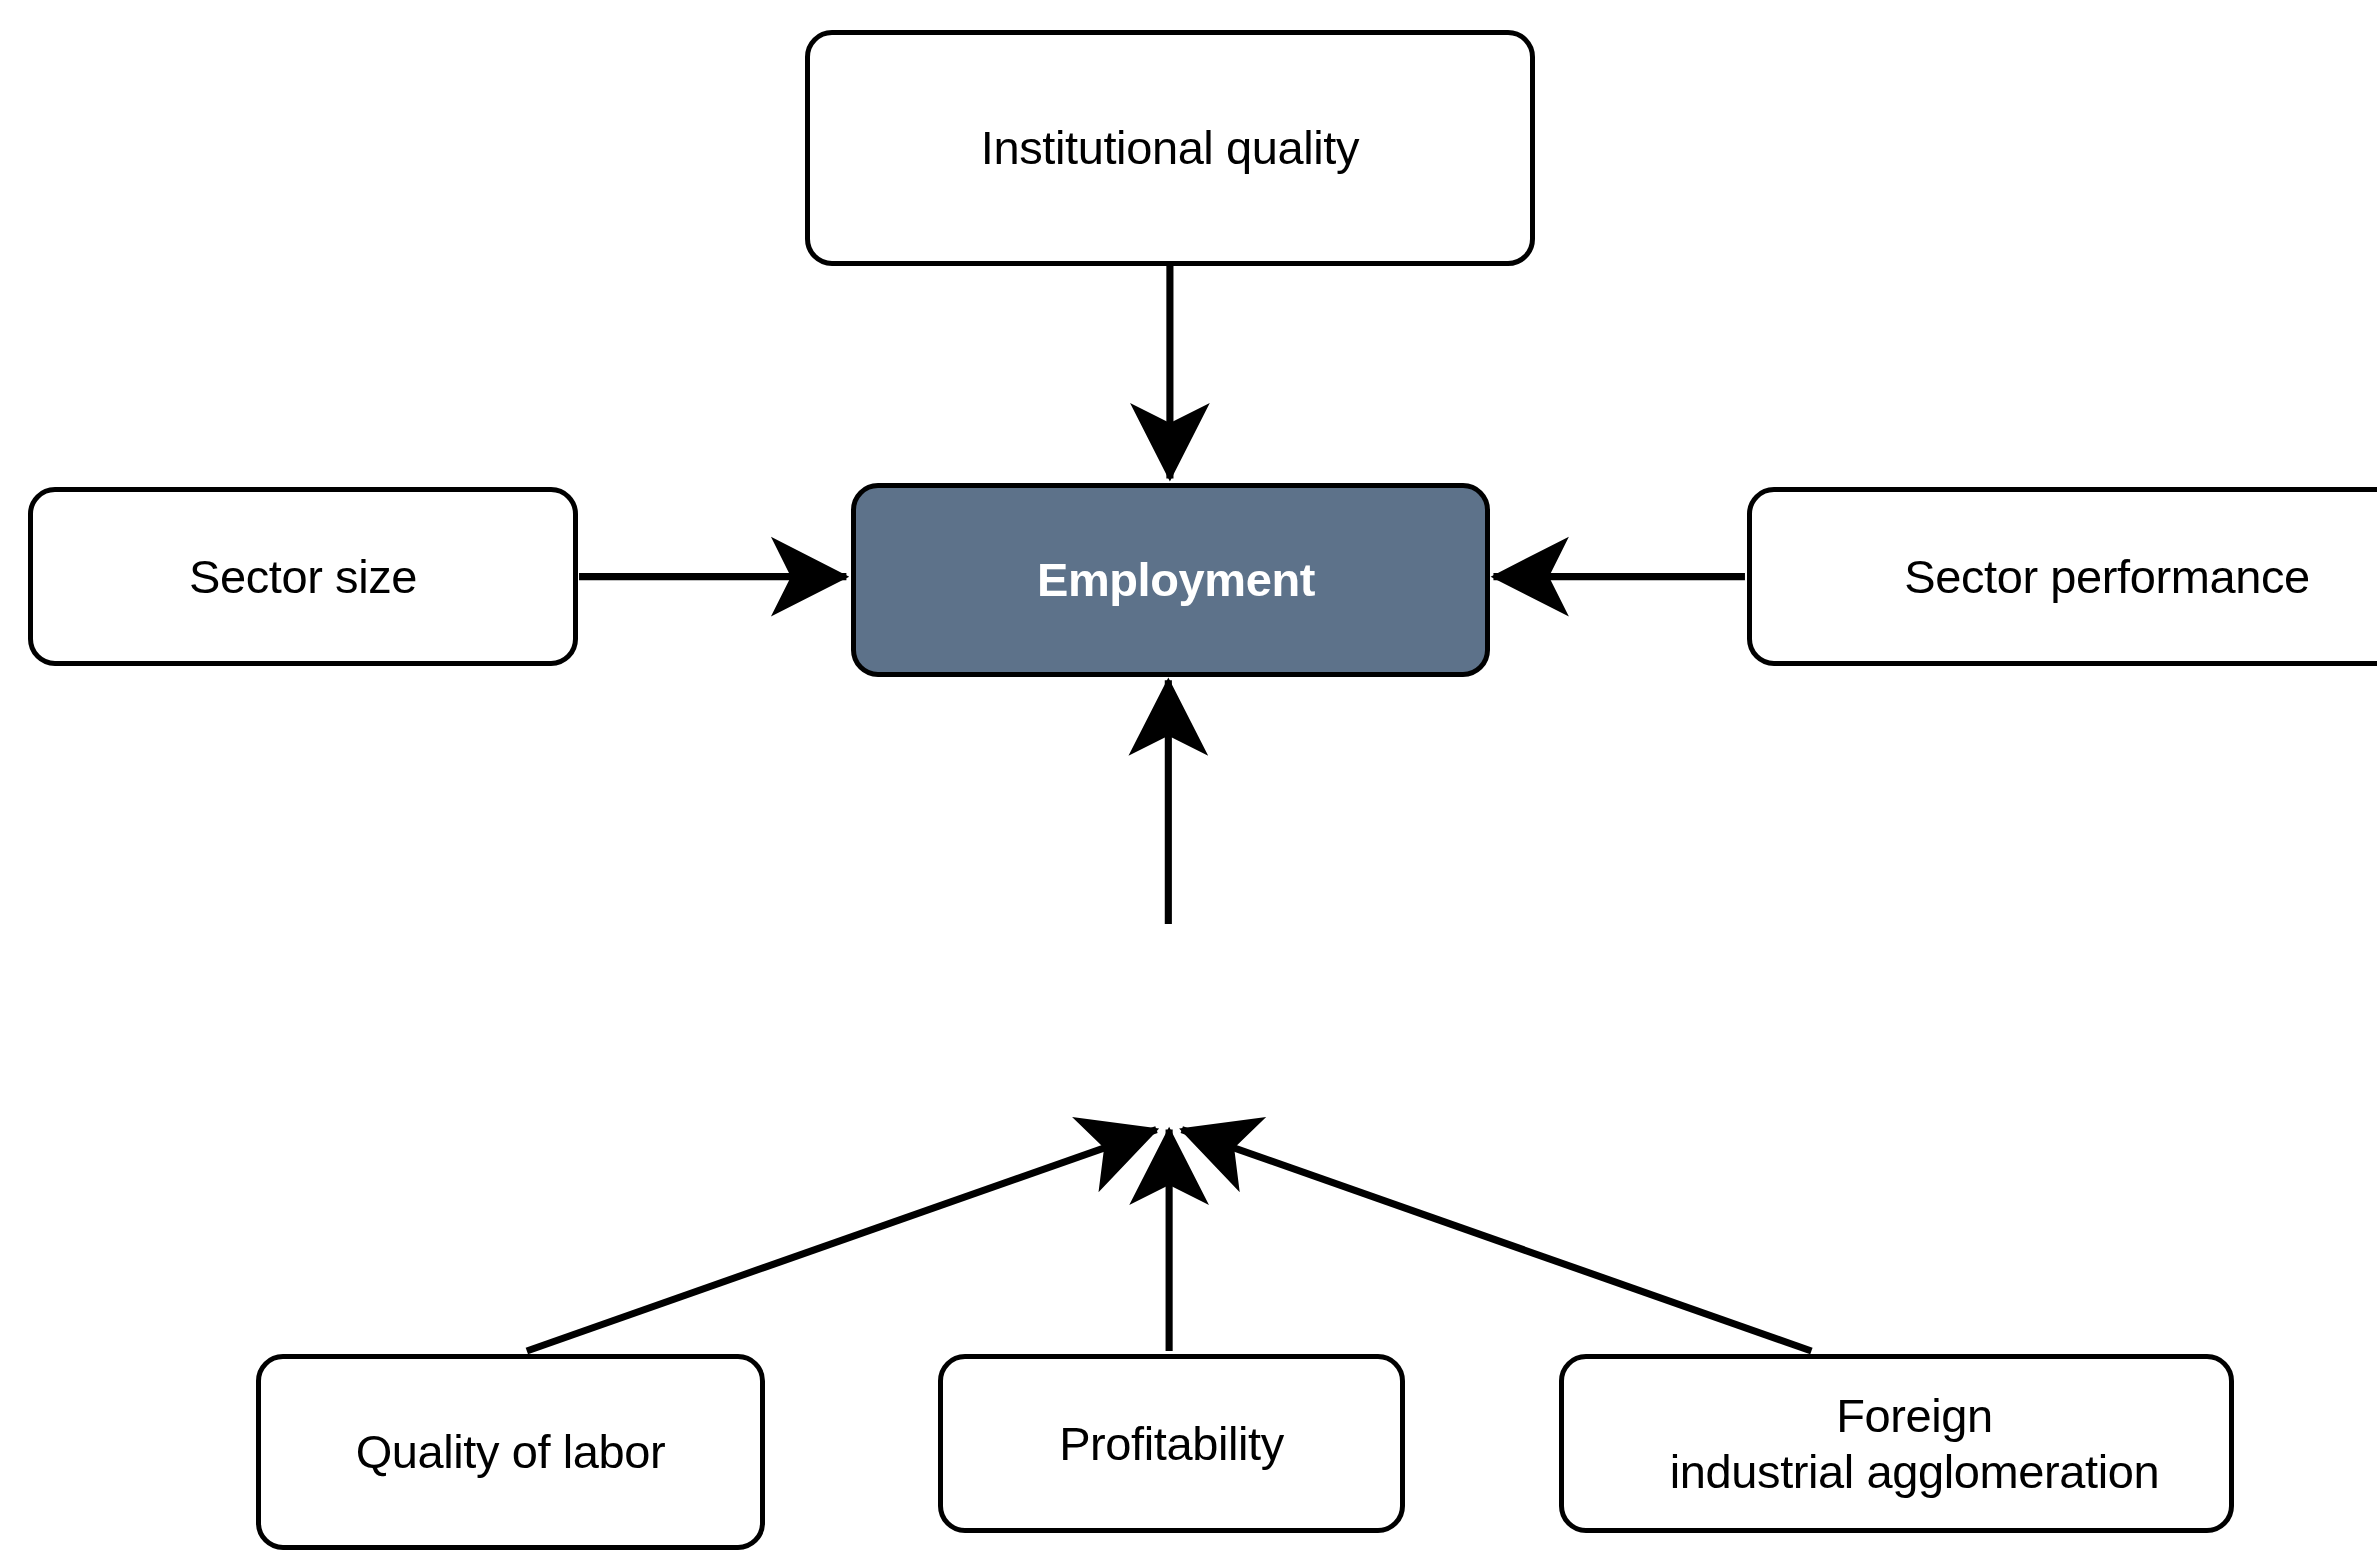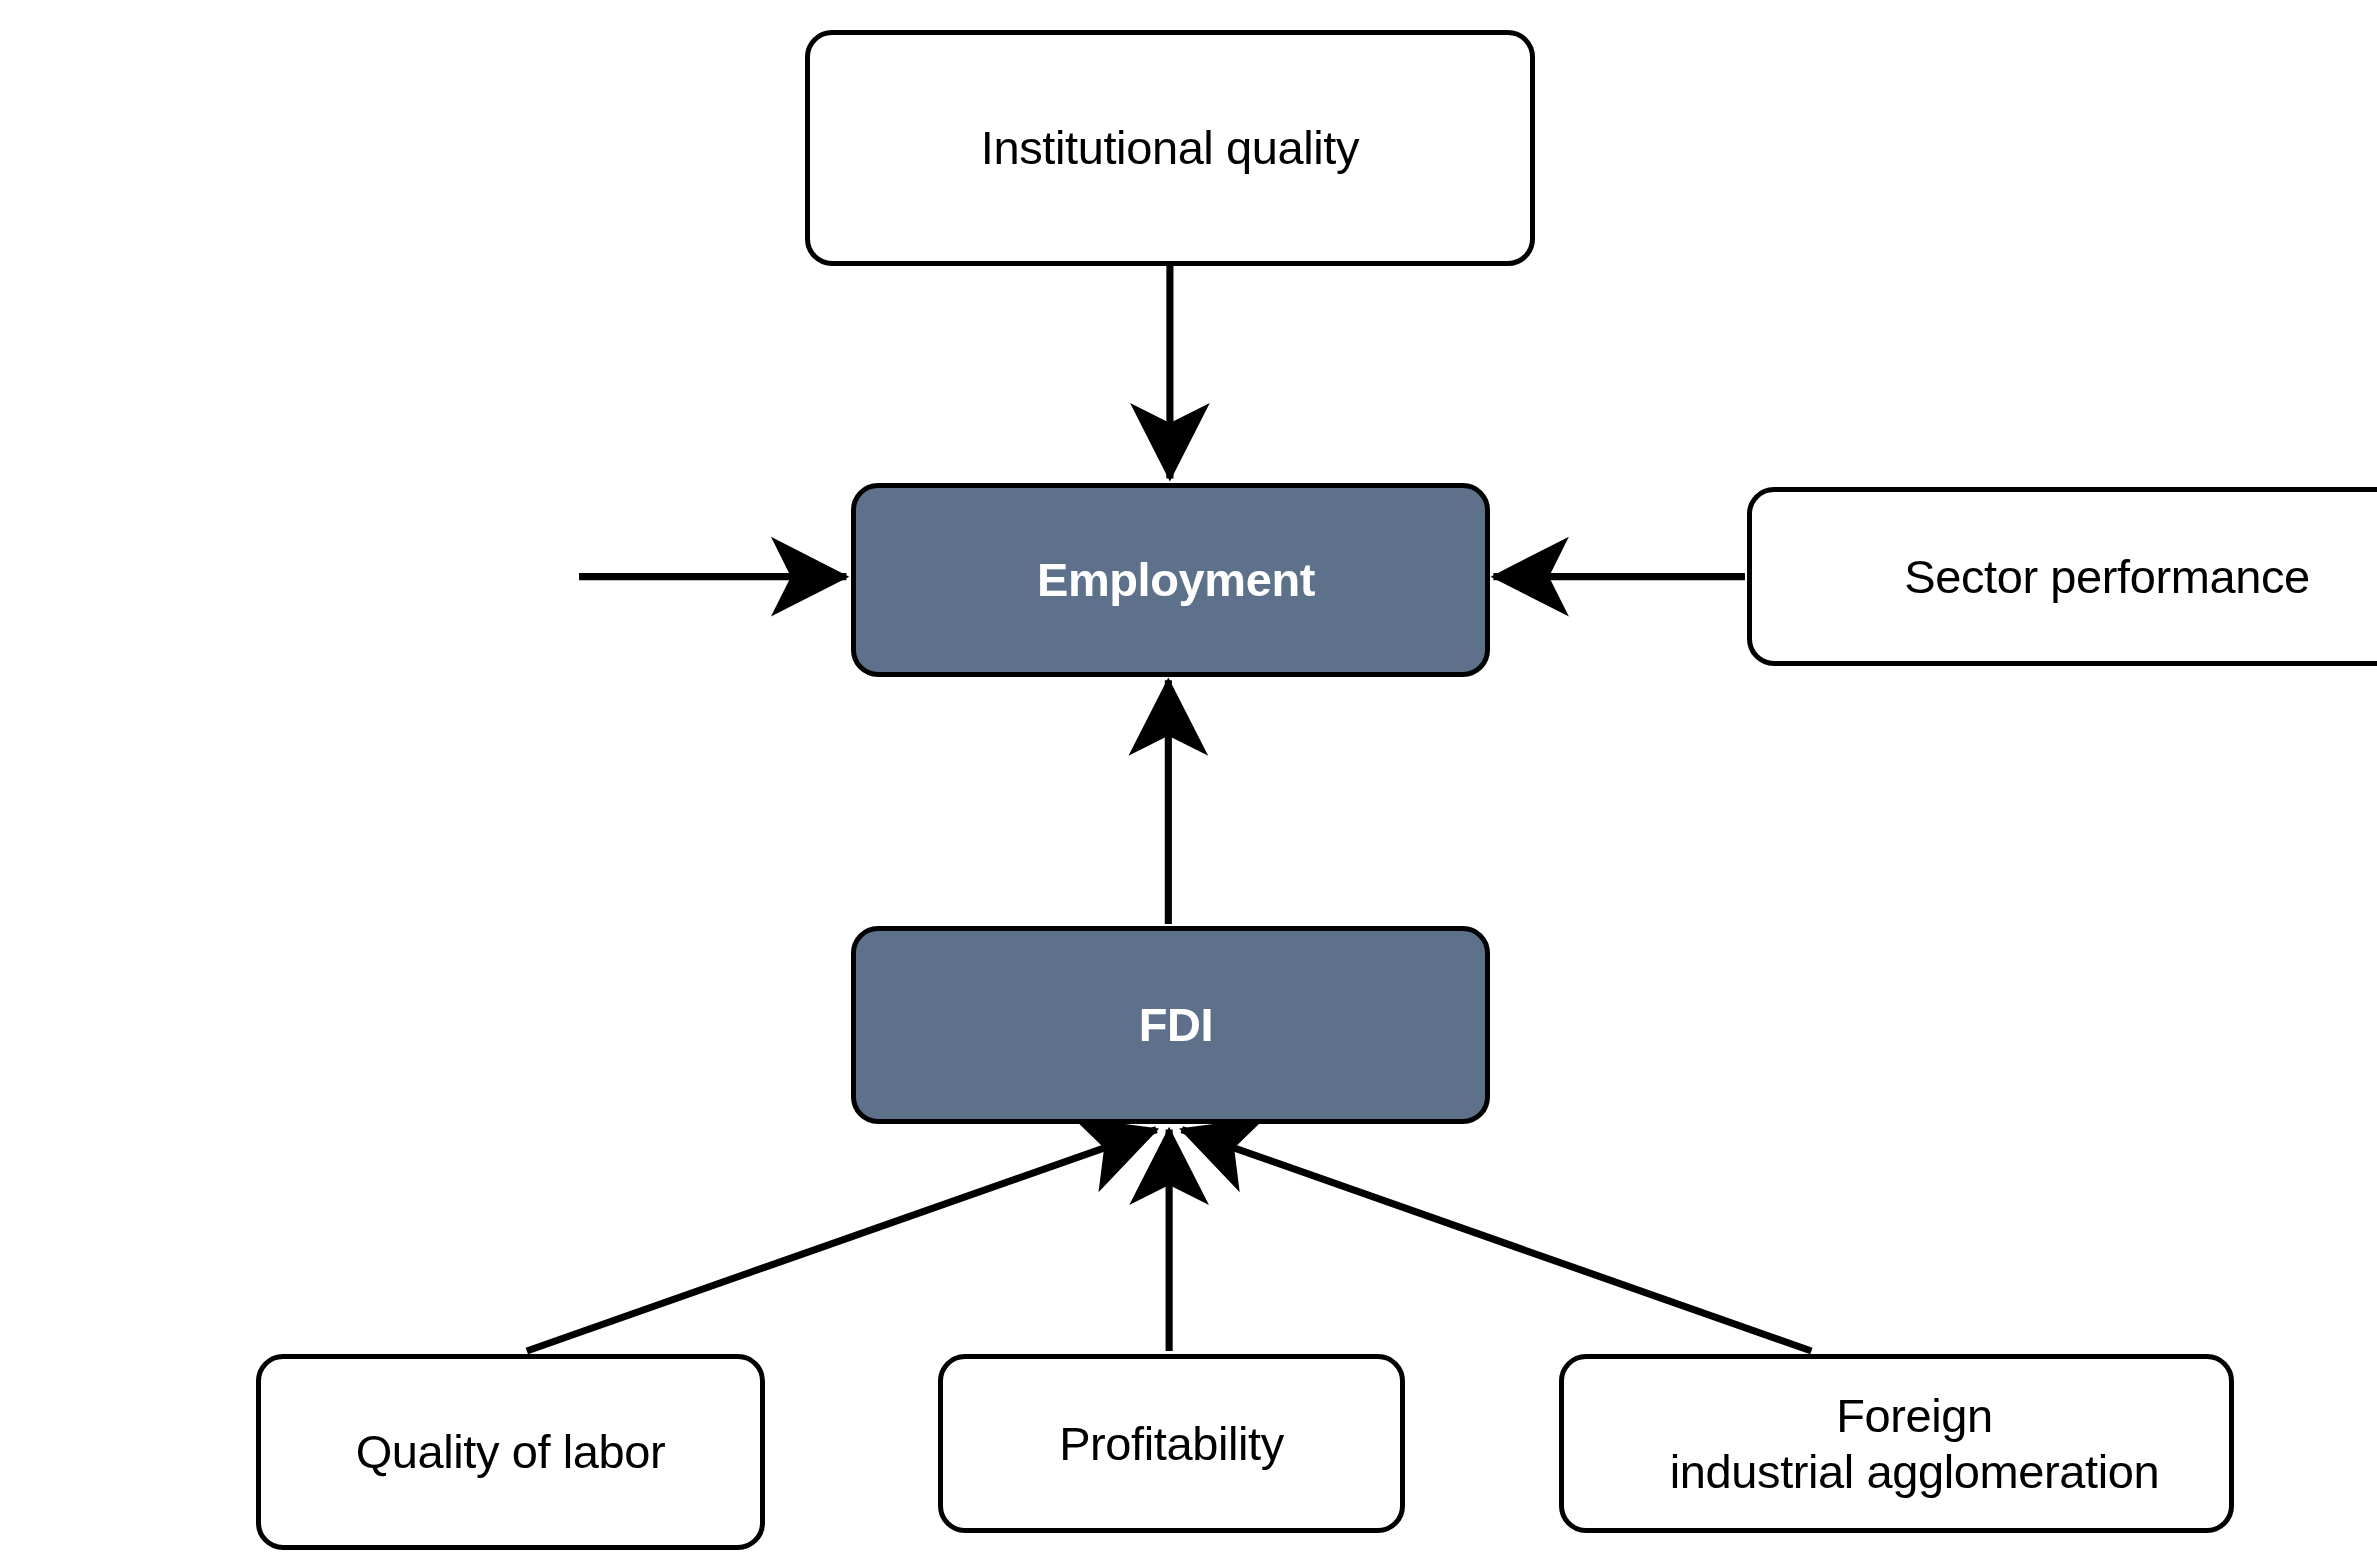--- a/index.html
+++ b/index.html
@@ -76,32 +76,32 @@
 
     <line x1="1478" y1="1708" x2="1478" y2="1428" stroke="#000000" stroke-width="9" marker-end="url(#arrowhead)"></line>
 
     <line x1="2290" y1="1708" x2="1494" y2="1428" stroke="#000000" stroke-width="9" marker-end="url(#arrowhead)"></line>
   </svg>
 
   <div class="node" style="left:805px; top:30px; width:730px; height:236px;">
     <span class="label">Institutional quality</span>
   </div>
 
+  <div class="node" style="left:28px; top:487px; width:550px; height:179px;">
+    <span class="label">Sector size</span>
+  </div>
 
   <div class="node accent" style="left:851px; top:483px; width:639px; height:194px;">
     <span class="label">Employment</span>
   </div>
 
   <div class="node" style="left:1747px; top:487px; width:720px; height:179px;">
     <span class="label">Sector performance</span>
   </div>
 
-  <div class="node accent" style="left:851px; top:926px; width:639px; height:198px;">
-    <span class="label">FDI</span>
-  </div>
 
   <div class="node" style="left:256px; top:1354px; width:509px; height:196px;">
     <span class="label">Quality of labor</span>
   </div>
 
   <div class="node" style="left:938px; top:1354px; width:467px; height:179px;">
     <span class="label">Profitability</span>
   </div>
 
   <div class="node" style="left:1559px; top:1354px; width:675px; height:179px;padding-left:36px;">

